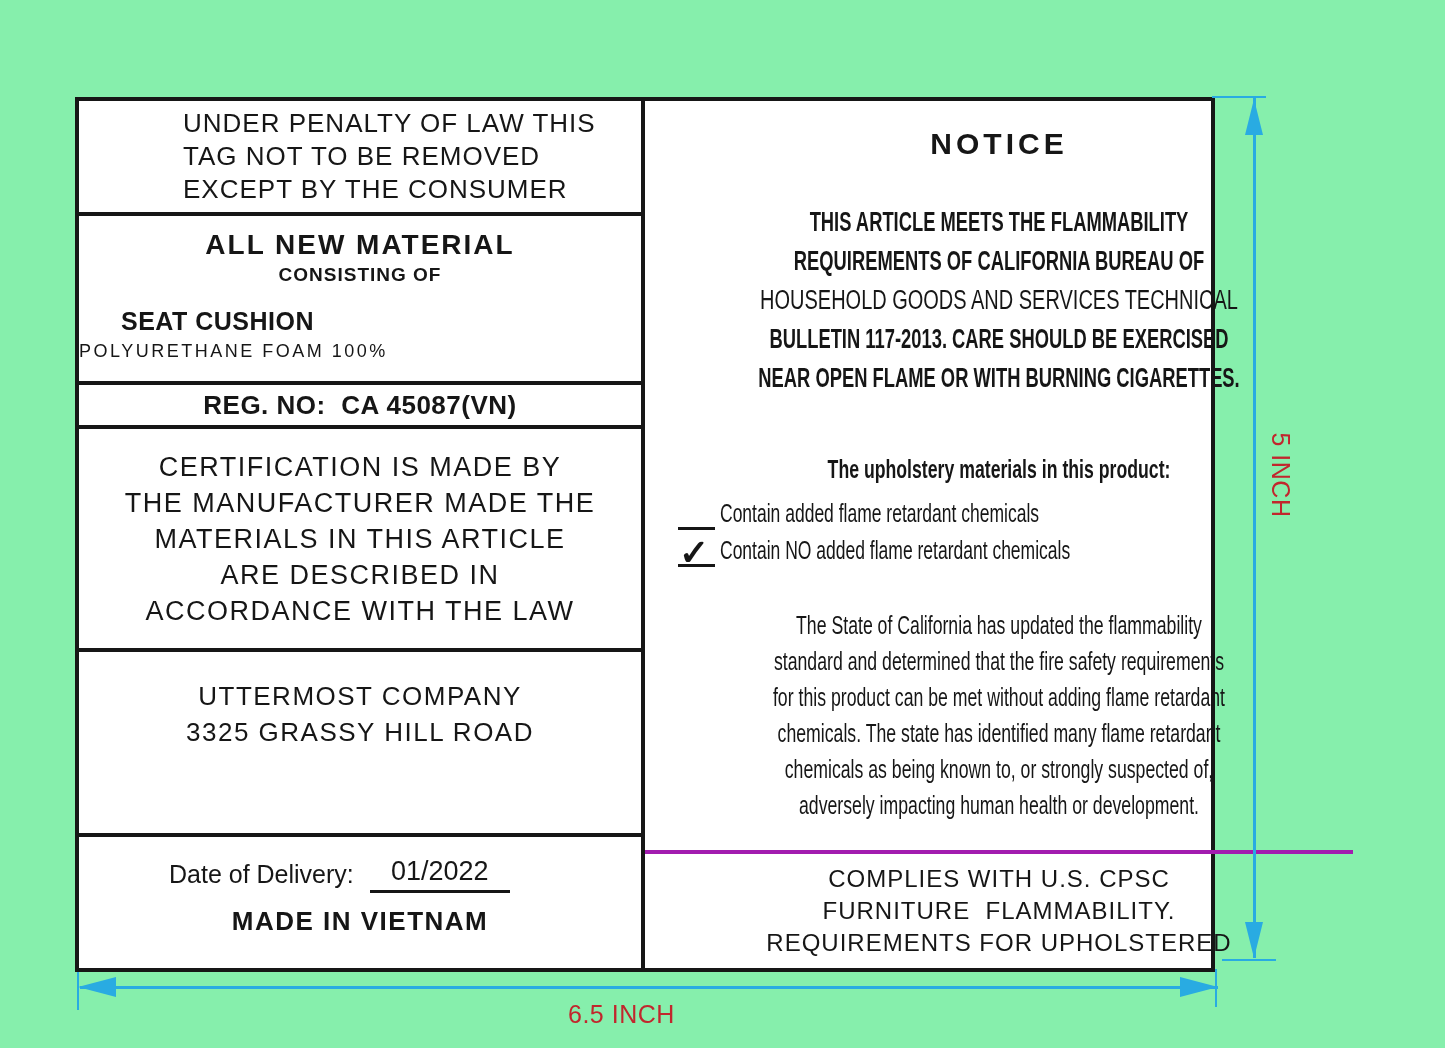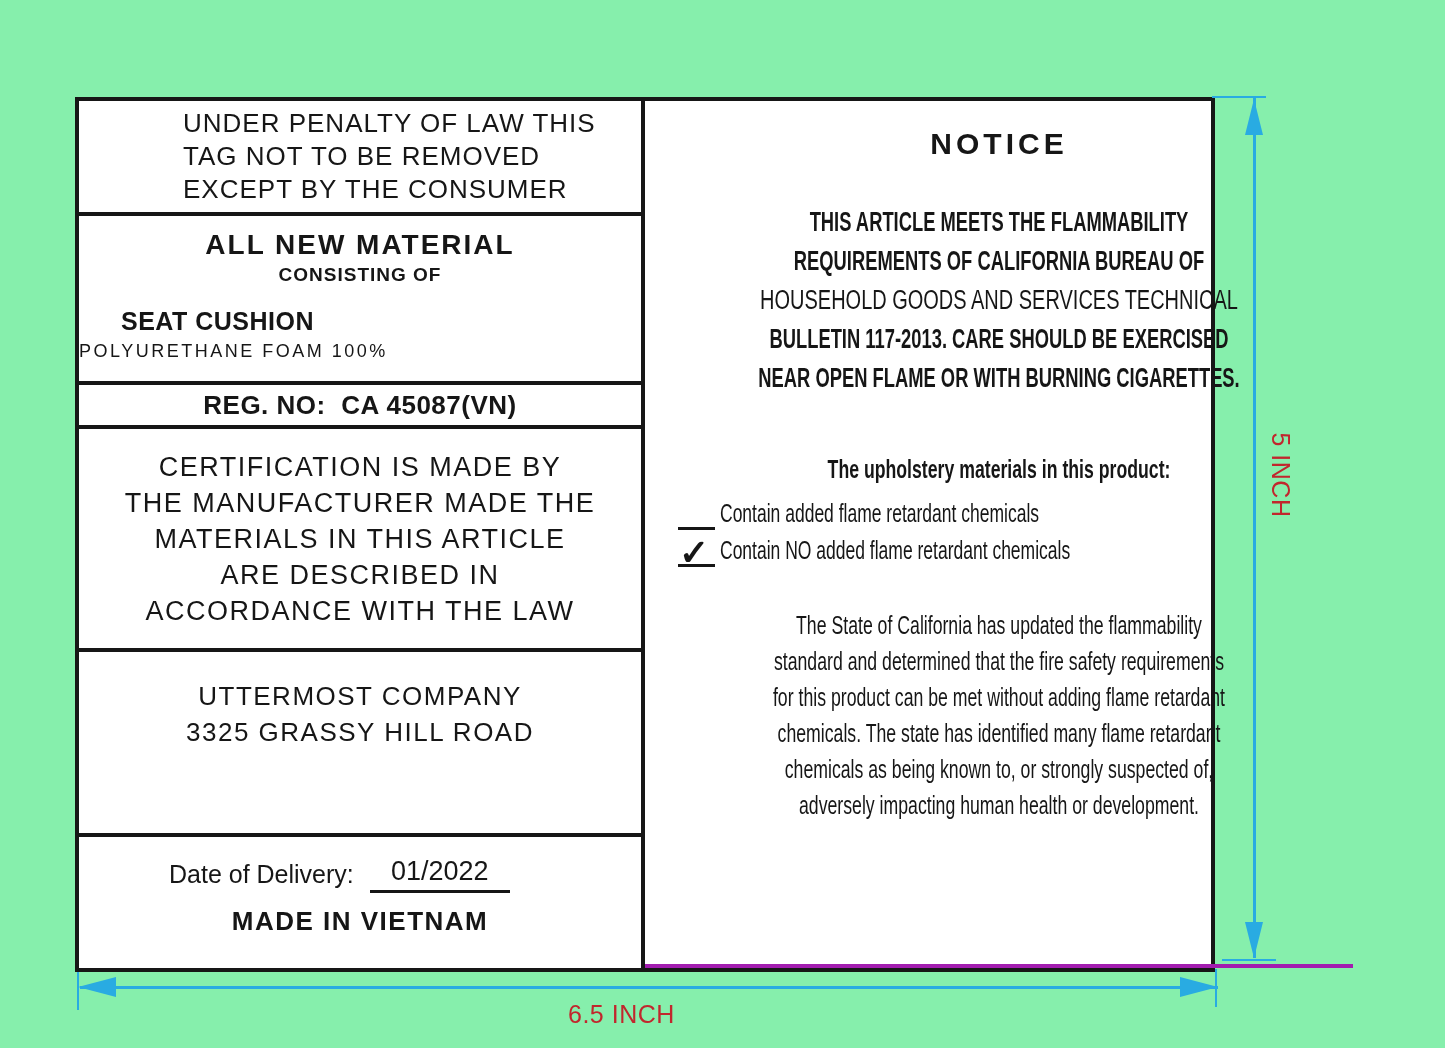--- a/index.html
+++ b/index.html
@@ -161,20 +161,25 @@
         <div class="state">
           <div class="state-line">The State of California has updated the flammability</div>
           <div class="state-line">standard and determined that the fire safety requirements</div>
           <div class="state-line">for this product can be met without adding flame retardant</div>
           <div class="state-line">chemicals. The state has identified many flame retardant</div>
           <div class="state-line">chemicals as being known to, or strongly suspected of,</div>
           <div class="state-line">adversely impacting human health or development.</div>
         </div>
       </div>
 
+      <div class="sec sec-cpsc">
+        <div>COMPLIES WITH U.S. CPSC</div>
+        <div>FURNITURE &nbsp;FLAMMABILITY.</div>
+        <div>REQUIREMENTS FOR UPHOLSTERED</div>
+      </div>
 
     </div>
   </div>
 
   <div class="dim" id="vtick-top"></div>
   <div class="dim" id="vline"></div>
   <div class="arr" id="arr-up"></div>
   <div class="arr" id="arr-down"></div>
   <div class="dim" id="vtick-bot"></div>
   <div id="vlabel">5 INCH</div>

